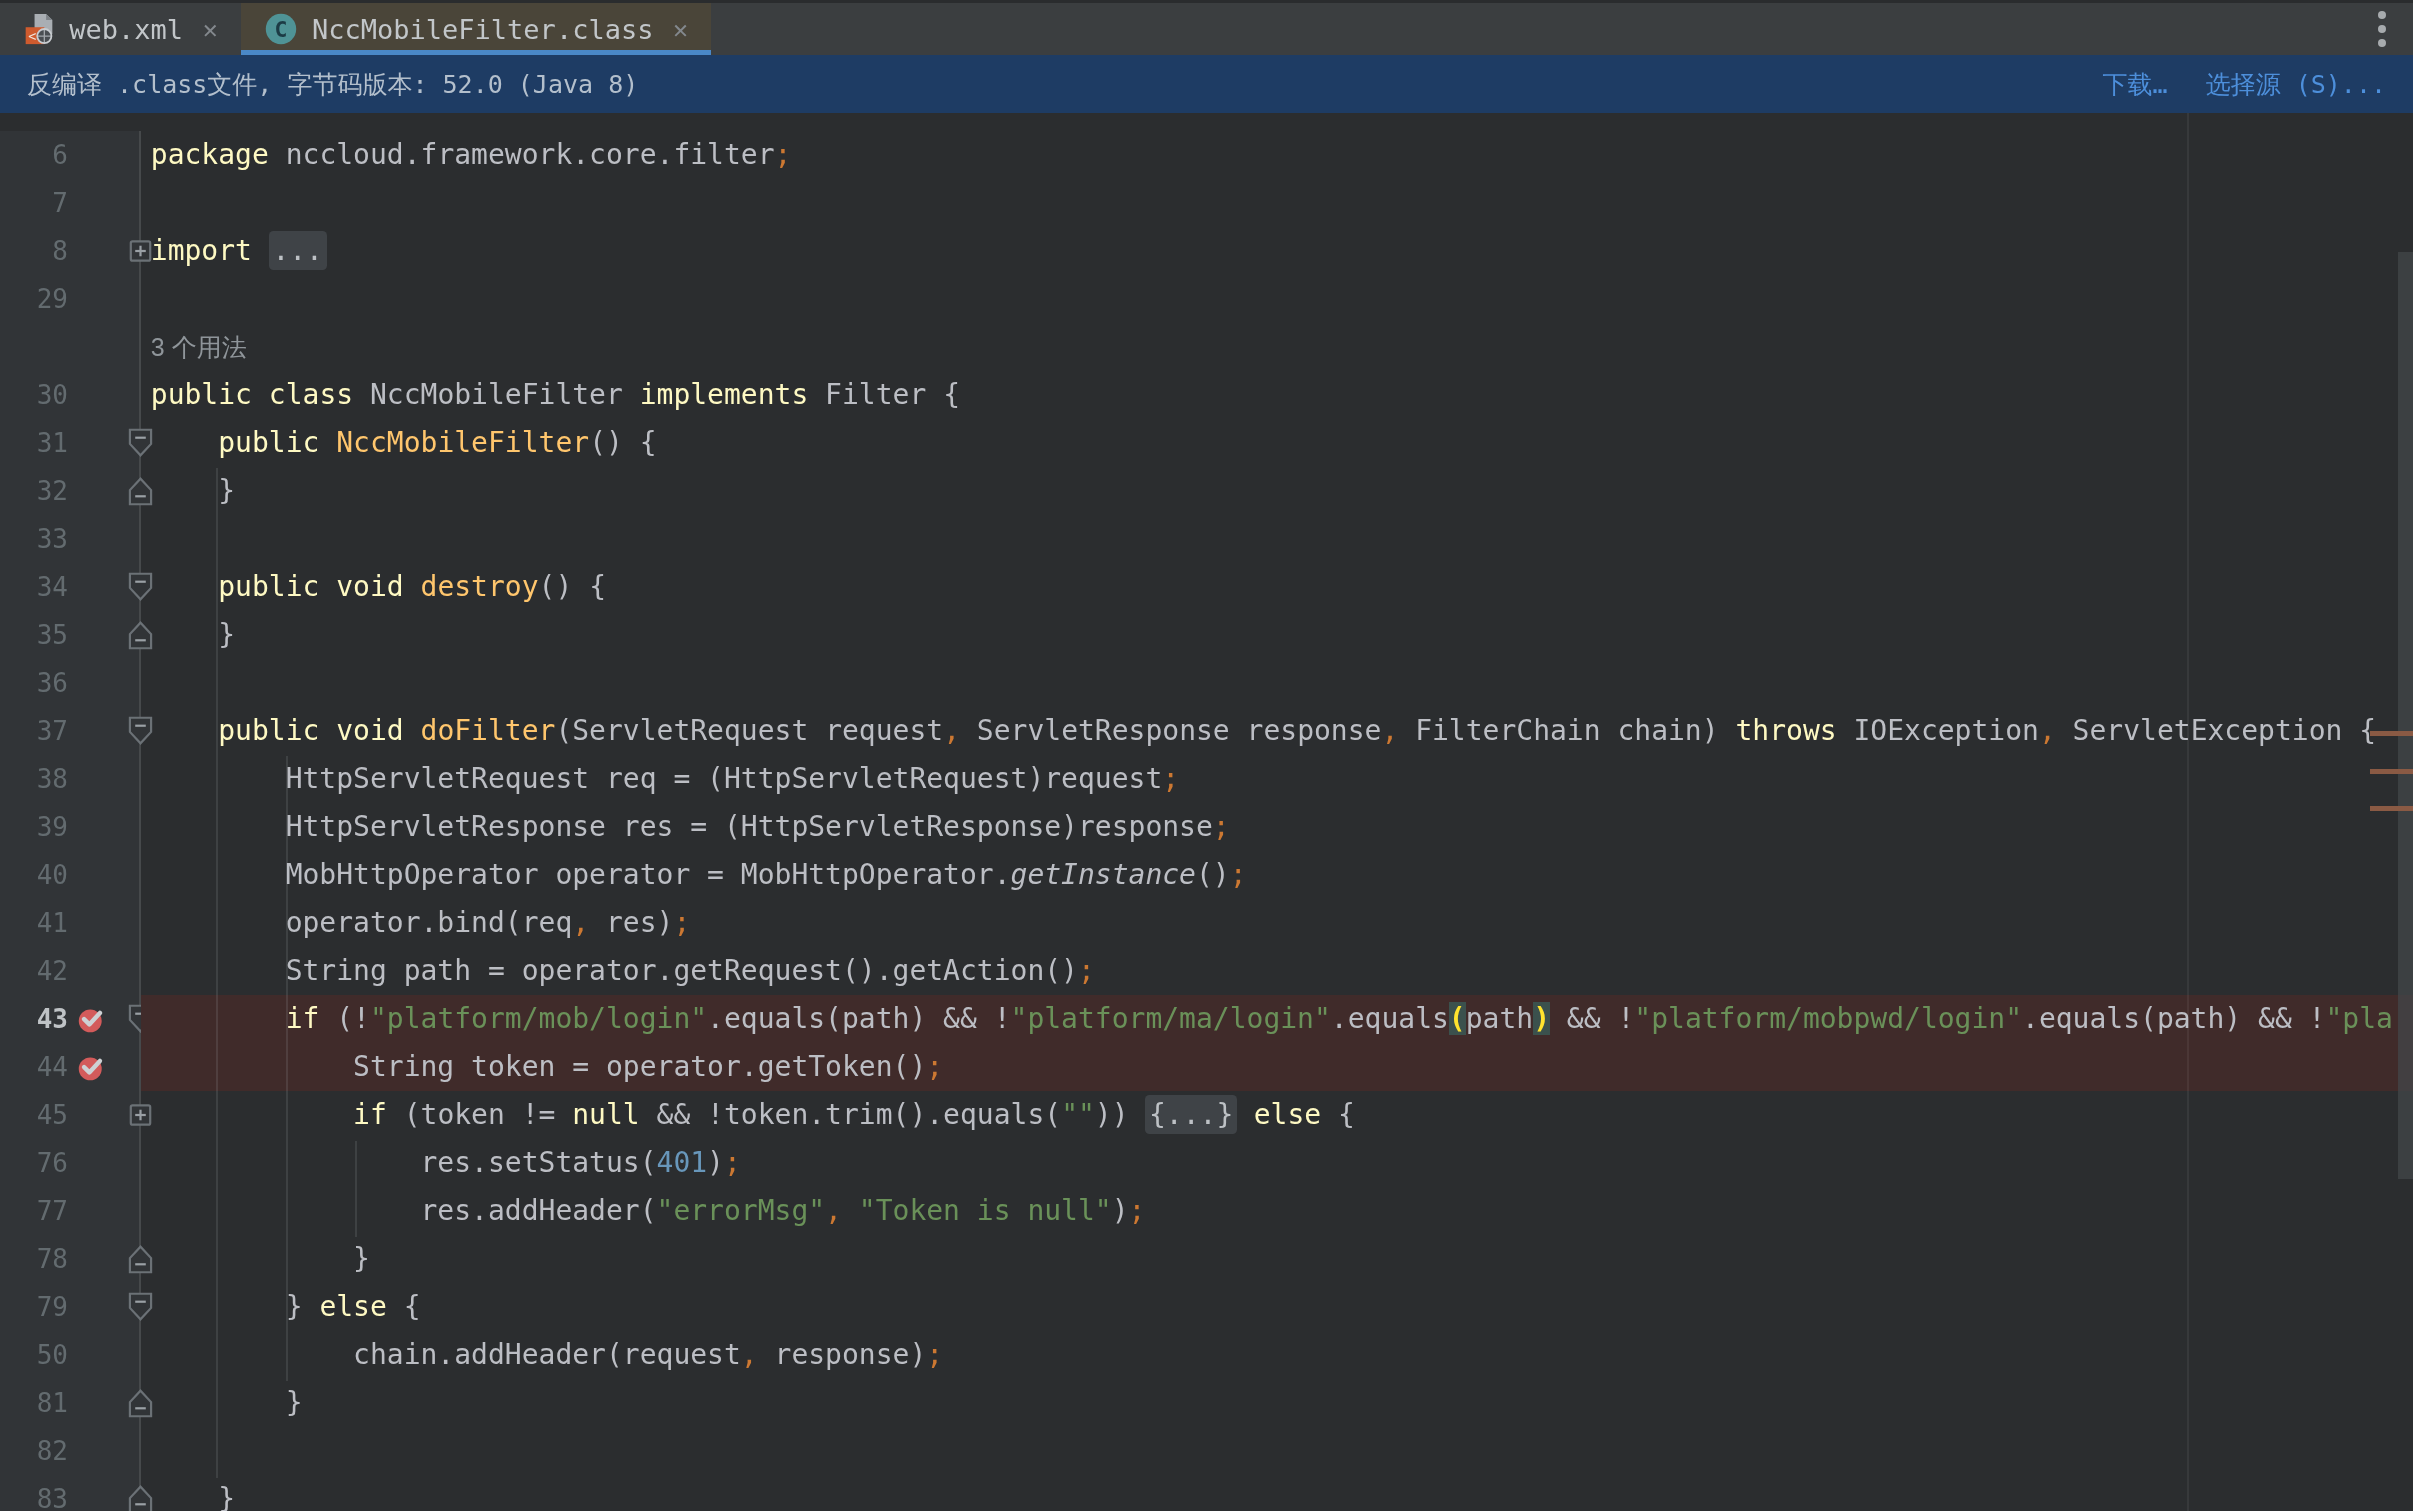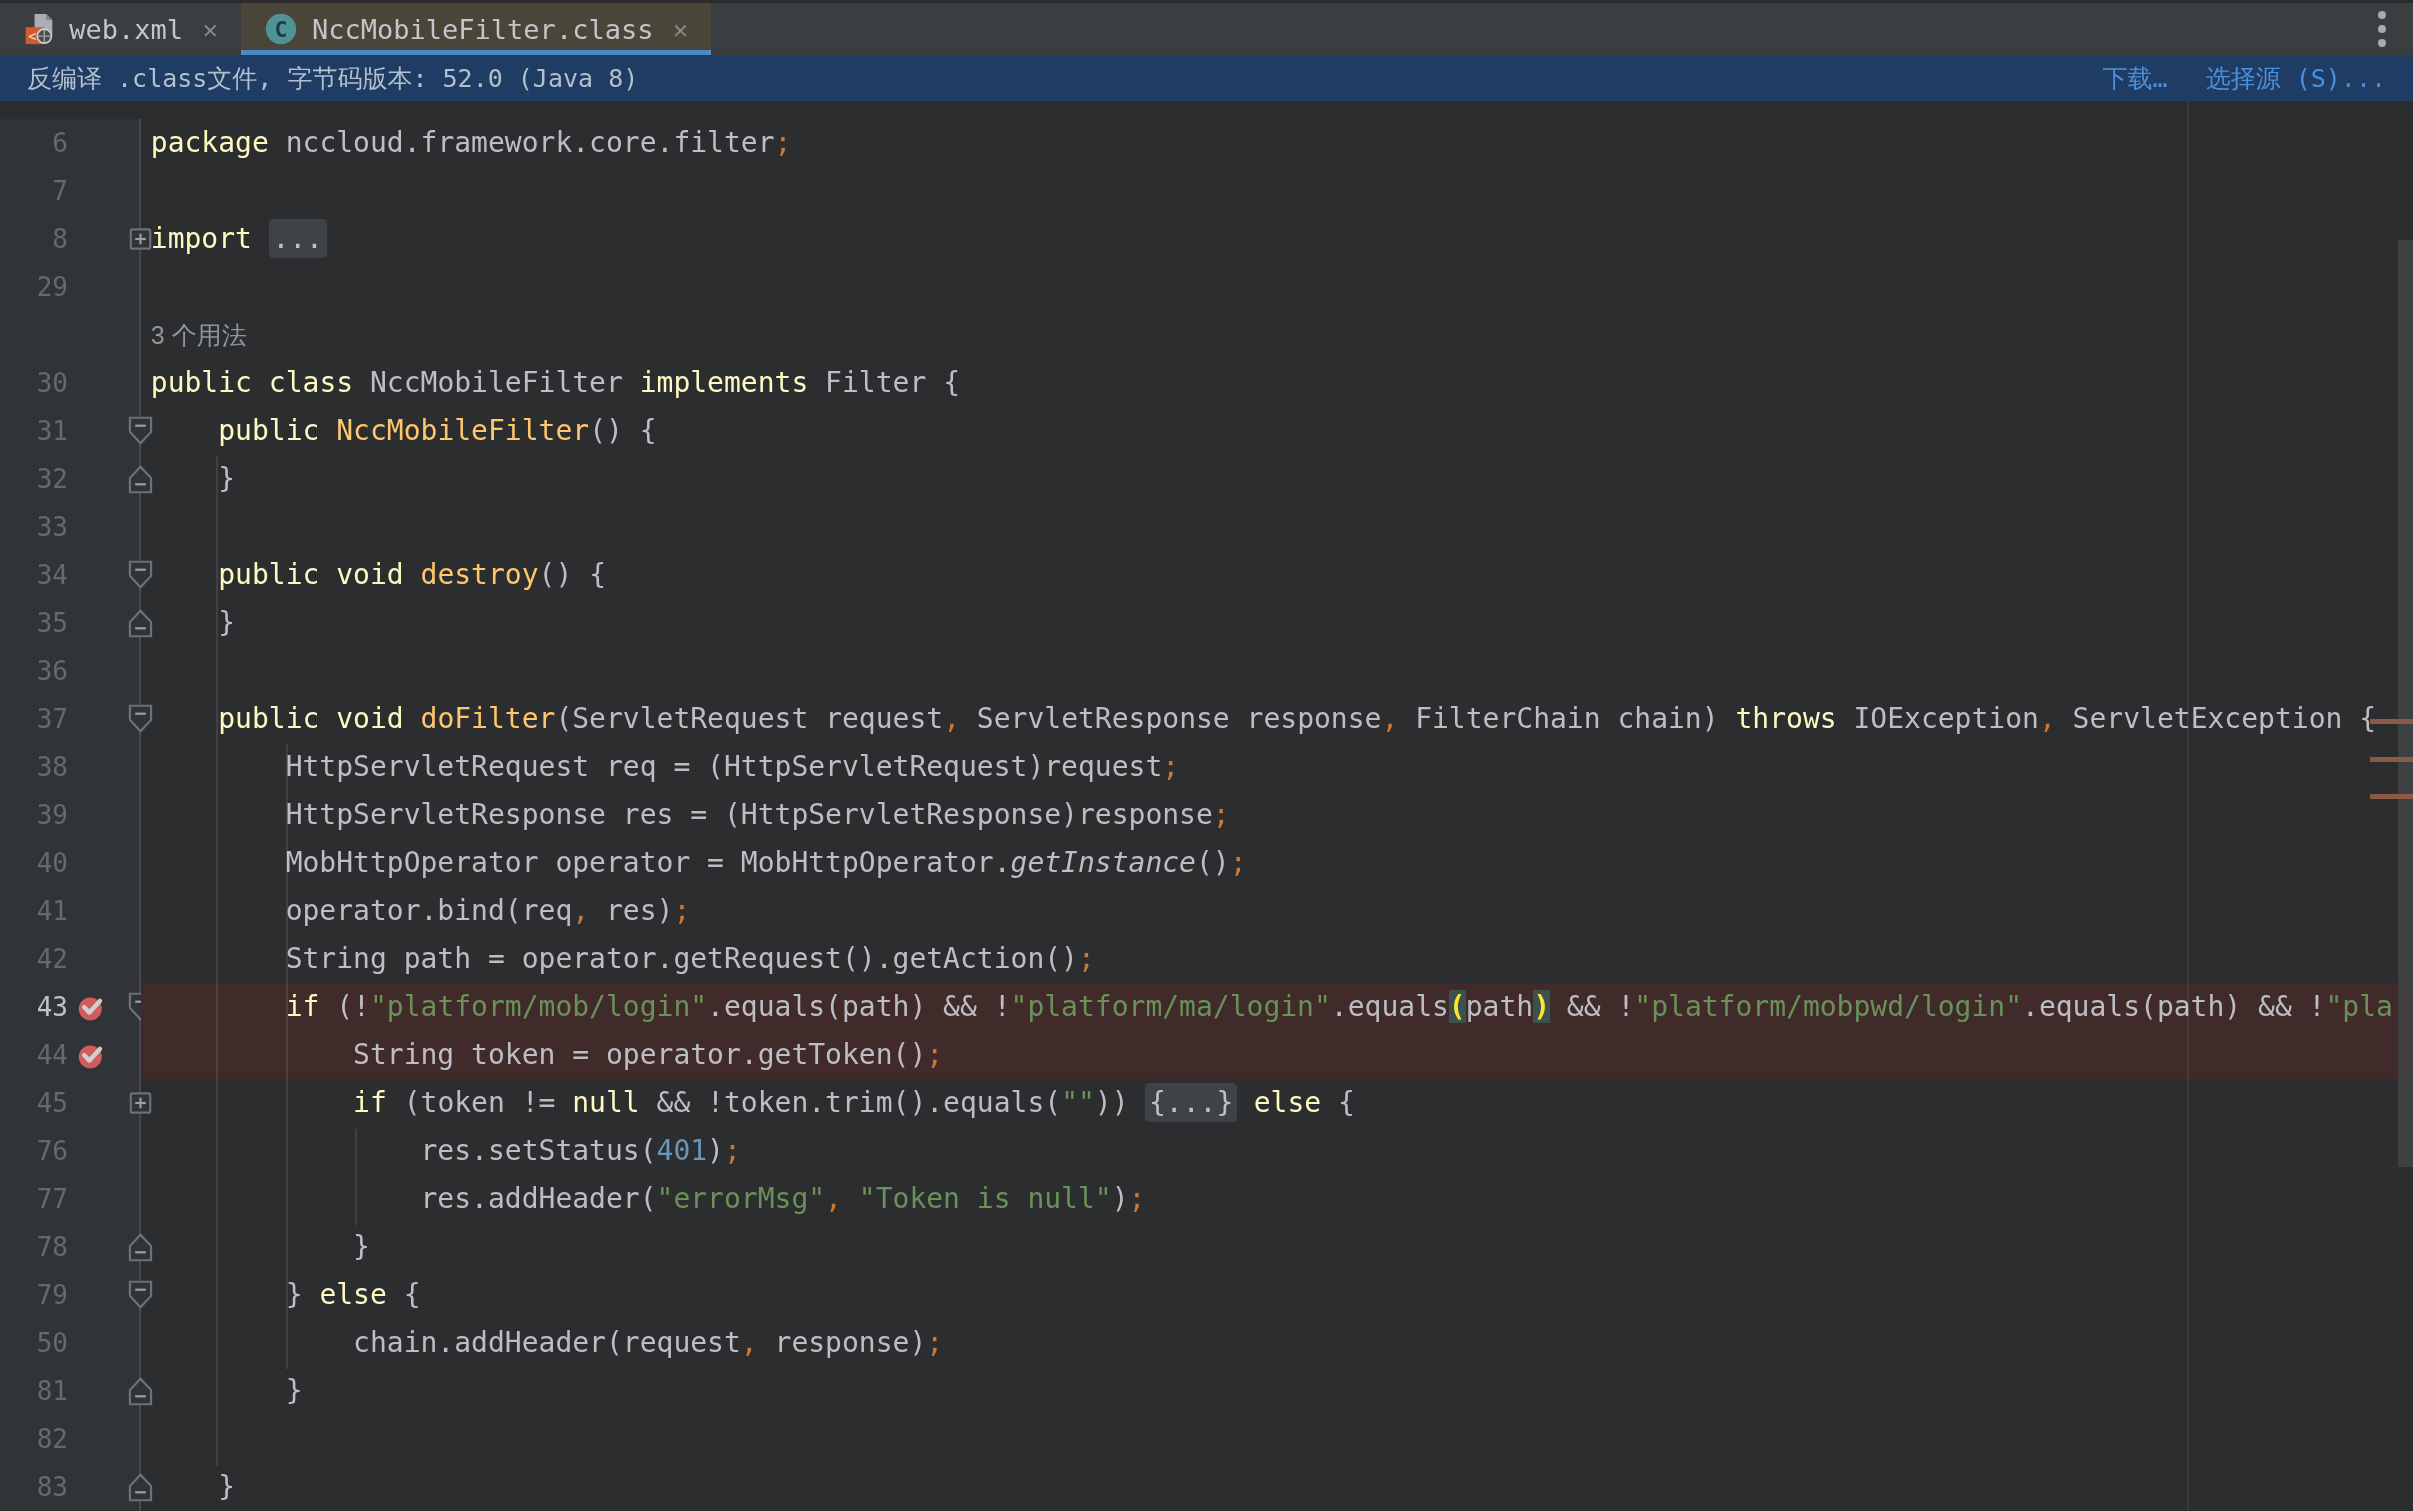--- a/index.html
+++ b/index.html
@@ -26,38 +26,38 @@
   }
   .tab .close { color:#83888d; font-size:25px; margin-left:5.3px; }
   .kebab {
     position:absolute; right:19.6px; top:0; bottom:0; width:23px;
     display:flex; flex-direction:column; justify-content:center; align-items:center; gap:6.2px;
   }
   .kebab i { width:8px; height:8px; border-radius:50%; background:#a7abae; }
 
   
   .banner {
-    height:46px; background:#1e3c64; display:flex; align-items:center;
+    height:58px; background:#1e3c64; display:flex; align-items:center;
     padding:0 27px; font-size:25px; color:#b3bfcc;
     font-family:"DejaVu Sans Mono","Liberation Sans",sans-serif;
   }
   .banner .msg { white-space:pre; }
   .banner .spacer { flex:1; }
   .banner a { color:#4d8fdb; text-decoration:none; margin-left:38px; white-space:pre; }
 
   
   .editor { position:relative; height:1410px; background:#2b2d2f; overflow:hidden; }
   .rows { position:absolute; left:0; top:0; right:0; padding-top:18px; }
   .row { display:flex; height:48px; }
   .gutter-cell {
     flex:0 0 141px; width:141px; background:#313437; position:relative;
     border-right:2.7px solid #46494b;
     color:#636b6f; font-size:26px; line-height:48px;
   }
-  .row.cur .gutter-cell .ln { color:#bfc3c6; }
+  .row.cur .gutter-cell .ln { color:#bfc3c6;font-weight:bold; }
   .ln { position:absolute; left:0; top:0; width:68px; text-align:right; }
   .gicon { position:absolute; top:9px; }
   .gicon.bp   { left:77px; top:9.8px; }
   .gicon.fold { left:127px; }
   .code-cell {
     flex:1; white-space:pre; overflow:hidden; position:relative;
     color:#bcbec4; font-size:28px; line-height:48px; padding-left:9.8px;
   }
   .row.hl .code-cell { background:#402b2a; }
 

